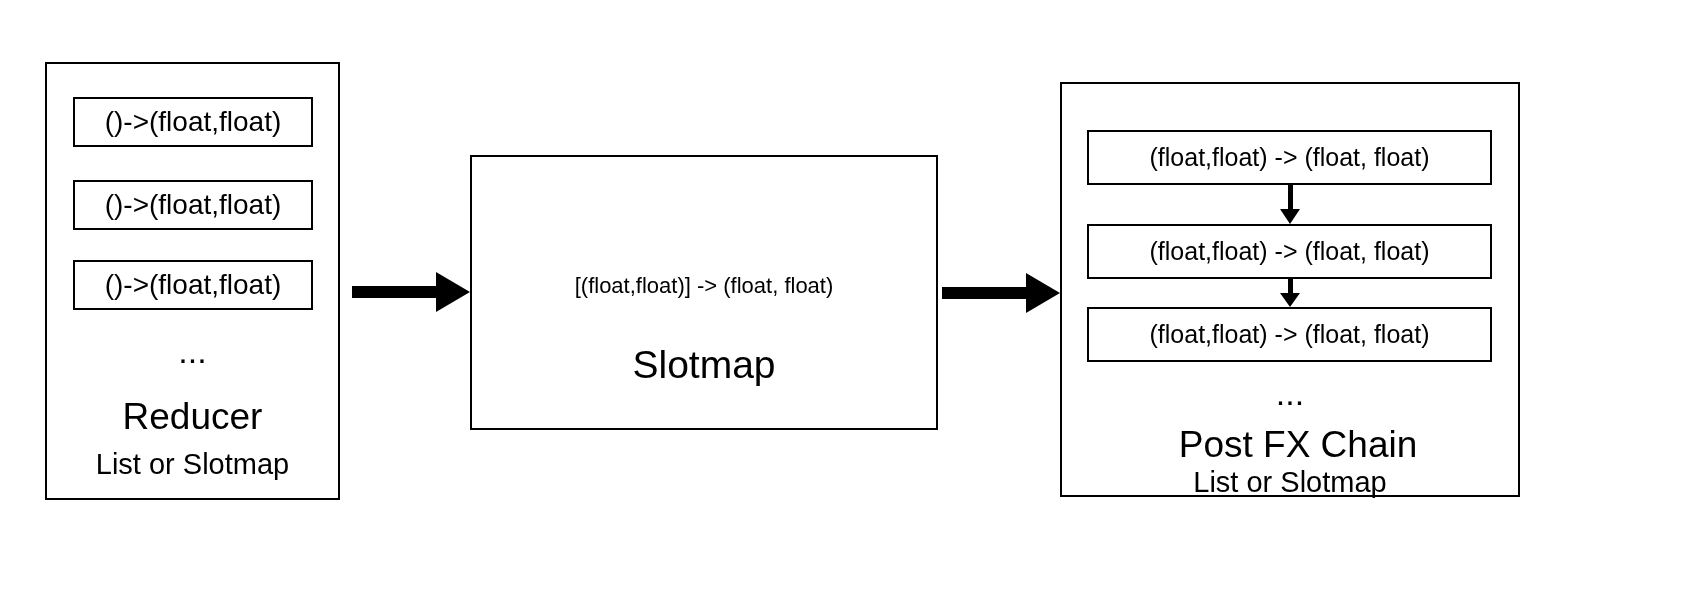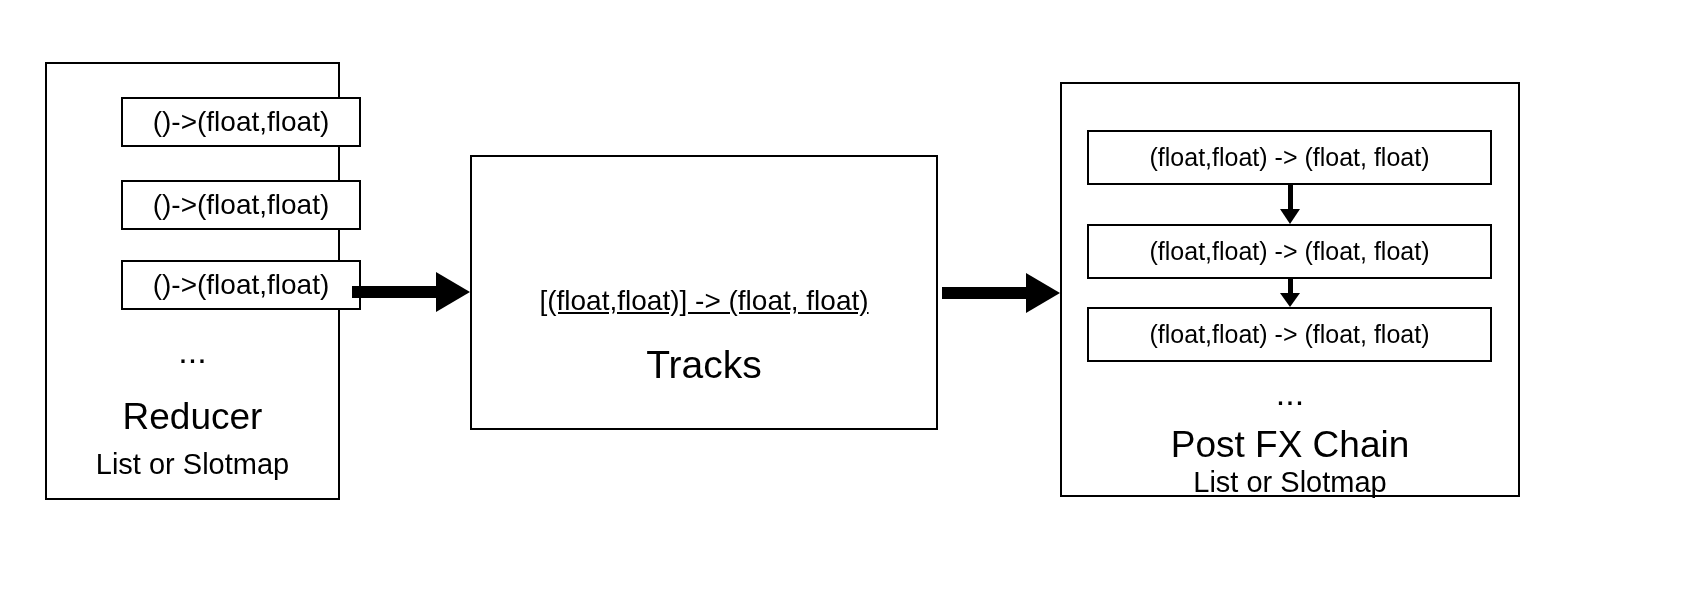--- a/index.html
+++ b/index.html
@@ -36,41 +36,41 @@
   .centered-text {
     position: absolute;
     left: 0;
     width: 100%;
     text-align: center;
     white-space: nowrap;
   }
 
   
   .tracks-panel { left: 45px; top: 62px; width: 295px; height: 438px; }
-  .t-slot { left: 26px; width: 240px; height: 50px; font-size: 28px; margin-left: 48px; }
+  .t-slot { left: 26px; width: 240px; height: 50px; font-size: 28px; }
   .t1 { top: 33px; }
   .t2 { top: 116px; }
   .t3 { top: 196px; }
   .t-ellipsis { top: 268px; font-size: 34px; }
   .t-title    { top: 332px; font-size: 37px; }
   .t-subtitle { top: 384px; font-size: 29px; }
 
   
   .reducer-panel { left: 470px; top: 155px; width: 468px; height: 275px; }
-  .r-signature { top: 128px; font-size: 28px; text-decoration: underline; }
+  .r-signature { top: 116px; font-size: 22px; }
   .r-title     { top: 186px; font-size: 39px; }
 
   
   .postfx-panel { left: 1060px; top: 82px; width: 460px; height: 415px; }
   .fx-slot { left: 25px; width: 405px; height: 55px; font-size: 25px; }
   .fx1 { top: 46px; }
   .fx2 { top: 140px; }
   .fx3 { top: 223px; }
   .fx-ellipsis { top: 290px; font-size: 34px; }
-  .fx-title    { top: 340px; font-size: 37px; }
+  .fx-title    { top: 340px; font-size: 37px; margin-left: 8px; }
   .fx-subtitle { top: 382px; font-size: 29px; }
 
   
   .h-arrow { position: absolute; color: var(--stroke); }
   .a1 { left: 352px; top: 270px; }
   .a2 { left: 942px; top: 271px; }
   .v-arrow { position: absolute; left: 213px; color: var(--stroke); }
   .va1 { top: 101px; }
   .va2 { top: 195px; }
 </style>
@@ -88,21 +88,21 @@
     <div class="centered-text t-subtitle">List or Slotmap</div>
   </div>
 
   <svg class="h-arrow a1" width="118" height="44" viewBox="0 0 118 44" aria-hidden="true">
     <rect x="0" y="16" width="88" height="12" fill="currentColor"></rect>
     <polygon points="84,2 118,22 84,42" fill="currentColor"></polygon>
   </svg>
 
   <div class="panel reducer-panel">
     <div class="centered-text r-signature">[(float,float)] -&gt; (float, float)</div>
-    <div class="centered-text r-title">Tracks</div>
+    <div class="centered-text r-title">Slotmap</div>
   </div>
 
   <svg class="h-arrow a2" width="118" height="44" viewBox="0 0 118 44" aria-hidden="true">
     <rect x="0" y="16" width="88" height="12" fill="currentColor"></rect>
     <polygon points="84,2 118,22 84,42" fill="currentColor"></polygon>
   </svg>
 
   <div class="panel postfx-panel">
     <div class="slot fx-slot fx1">(float,float) -&gt; (float, float)</div>
 

